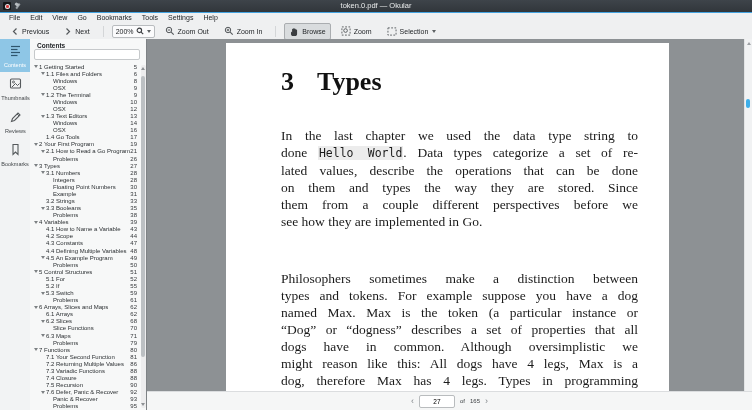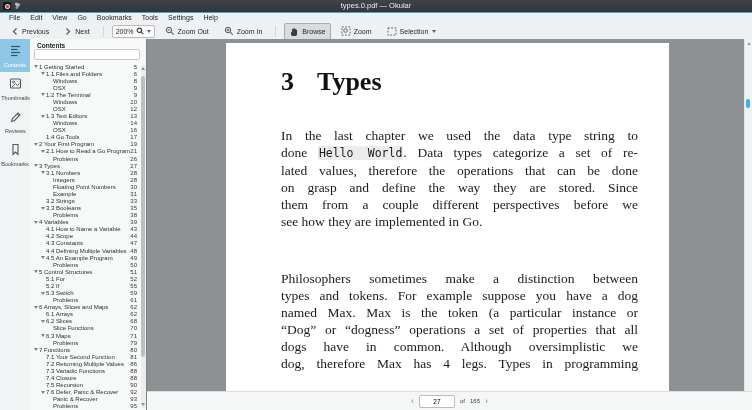--- a/index.html
+++ b/index.html
@@ -84,21 +84,21 @@
 </head>
 <body>
 
 <div id="window">
 
   <div class="titlebar">
     <div class="tb-icons">
       <span class="appicon"></span>
       <span class="pinicon"></span>
     </div>
-    <div class="titlebar-title">types.0.pdf — Okular</div>
+    <div class="titlebar-title">token.0.pdf — Okular</div>
   </div>
 
   <div class="menubar">
     <span class="menu-item">File</span>
     <span class="menu-item">Edit</span>
     <span class="menu-item">View</span>
     <span class="menu-item">Go</span>
     <span class="menu-item">Bookmarks</span>
     <span class="menu-item">Tools</span>
     <span class="menu-item">Settings</span>
@@ -484,31 +484,32 @@
   </div>
 
   <div class="mainview">
     <div class="pdfpage">
       <div class="chap-heading">
         <span class="num">3</span><span>Types</span>
       </div>
       <div class="para" id="para1">
         <div class="pline">In the last chapter we used the data type string to</div>
         <div class="pline"><span>done </span><span class="code">Hello World</span><span>. Data types categorize a set of re-</span></div>
-        <div class="pline">lated values, therefore the operations that can be done</div>
-        <div class="pline">on grasp and define the way they are stored. Since</div>
+        <div class="pline">lated values, describe the operations that can be done</div>
+        <div class="pline">on them and types the way they are stored. Since</div>
         <div class="pline">them from a couple different perspectives before we</div>
         <div class="pline last">see how they are implemented in Go.</div>
       </div>
       <div class="para" id="para2">
         <div class="pline">Philosophers sometimes make a distinction between</div>
         <div class="pline">types and tokens. For example suppose you have a dog</div>
         <div class="pline">named Max. Max is the token (a particular instance or</div>
-        <div class="pline">“Dog” or “dogness” operations a set of properties that all</div>
+        <div class="pline">“Dog” or “dogness” describes a set of properties that all</div>
         <div class="pline">dogs have in common. Although oversimplistic we</div>
+        <div class="pline">might reason like this: All dogs have 4 legs, Max is a</div>
         <div class="pline">dog, therefore Max has 4 legs. Types in programming</div>
       </div>
     </div>
 
     <div class="vscroll">
       <span class="up"></span>
       <span class="vthumb"></span>
     </div>
 
     <div class="statusbar">

